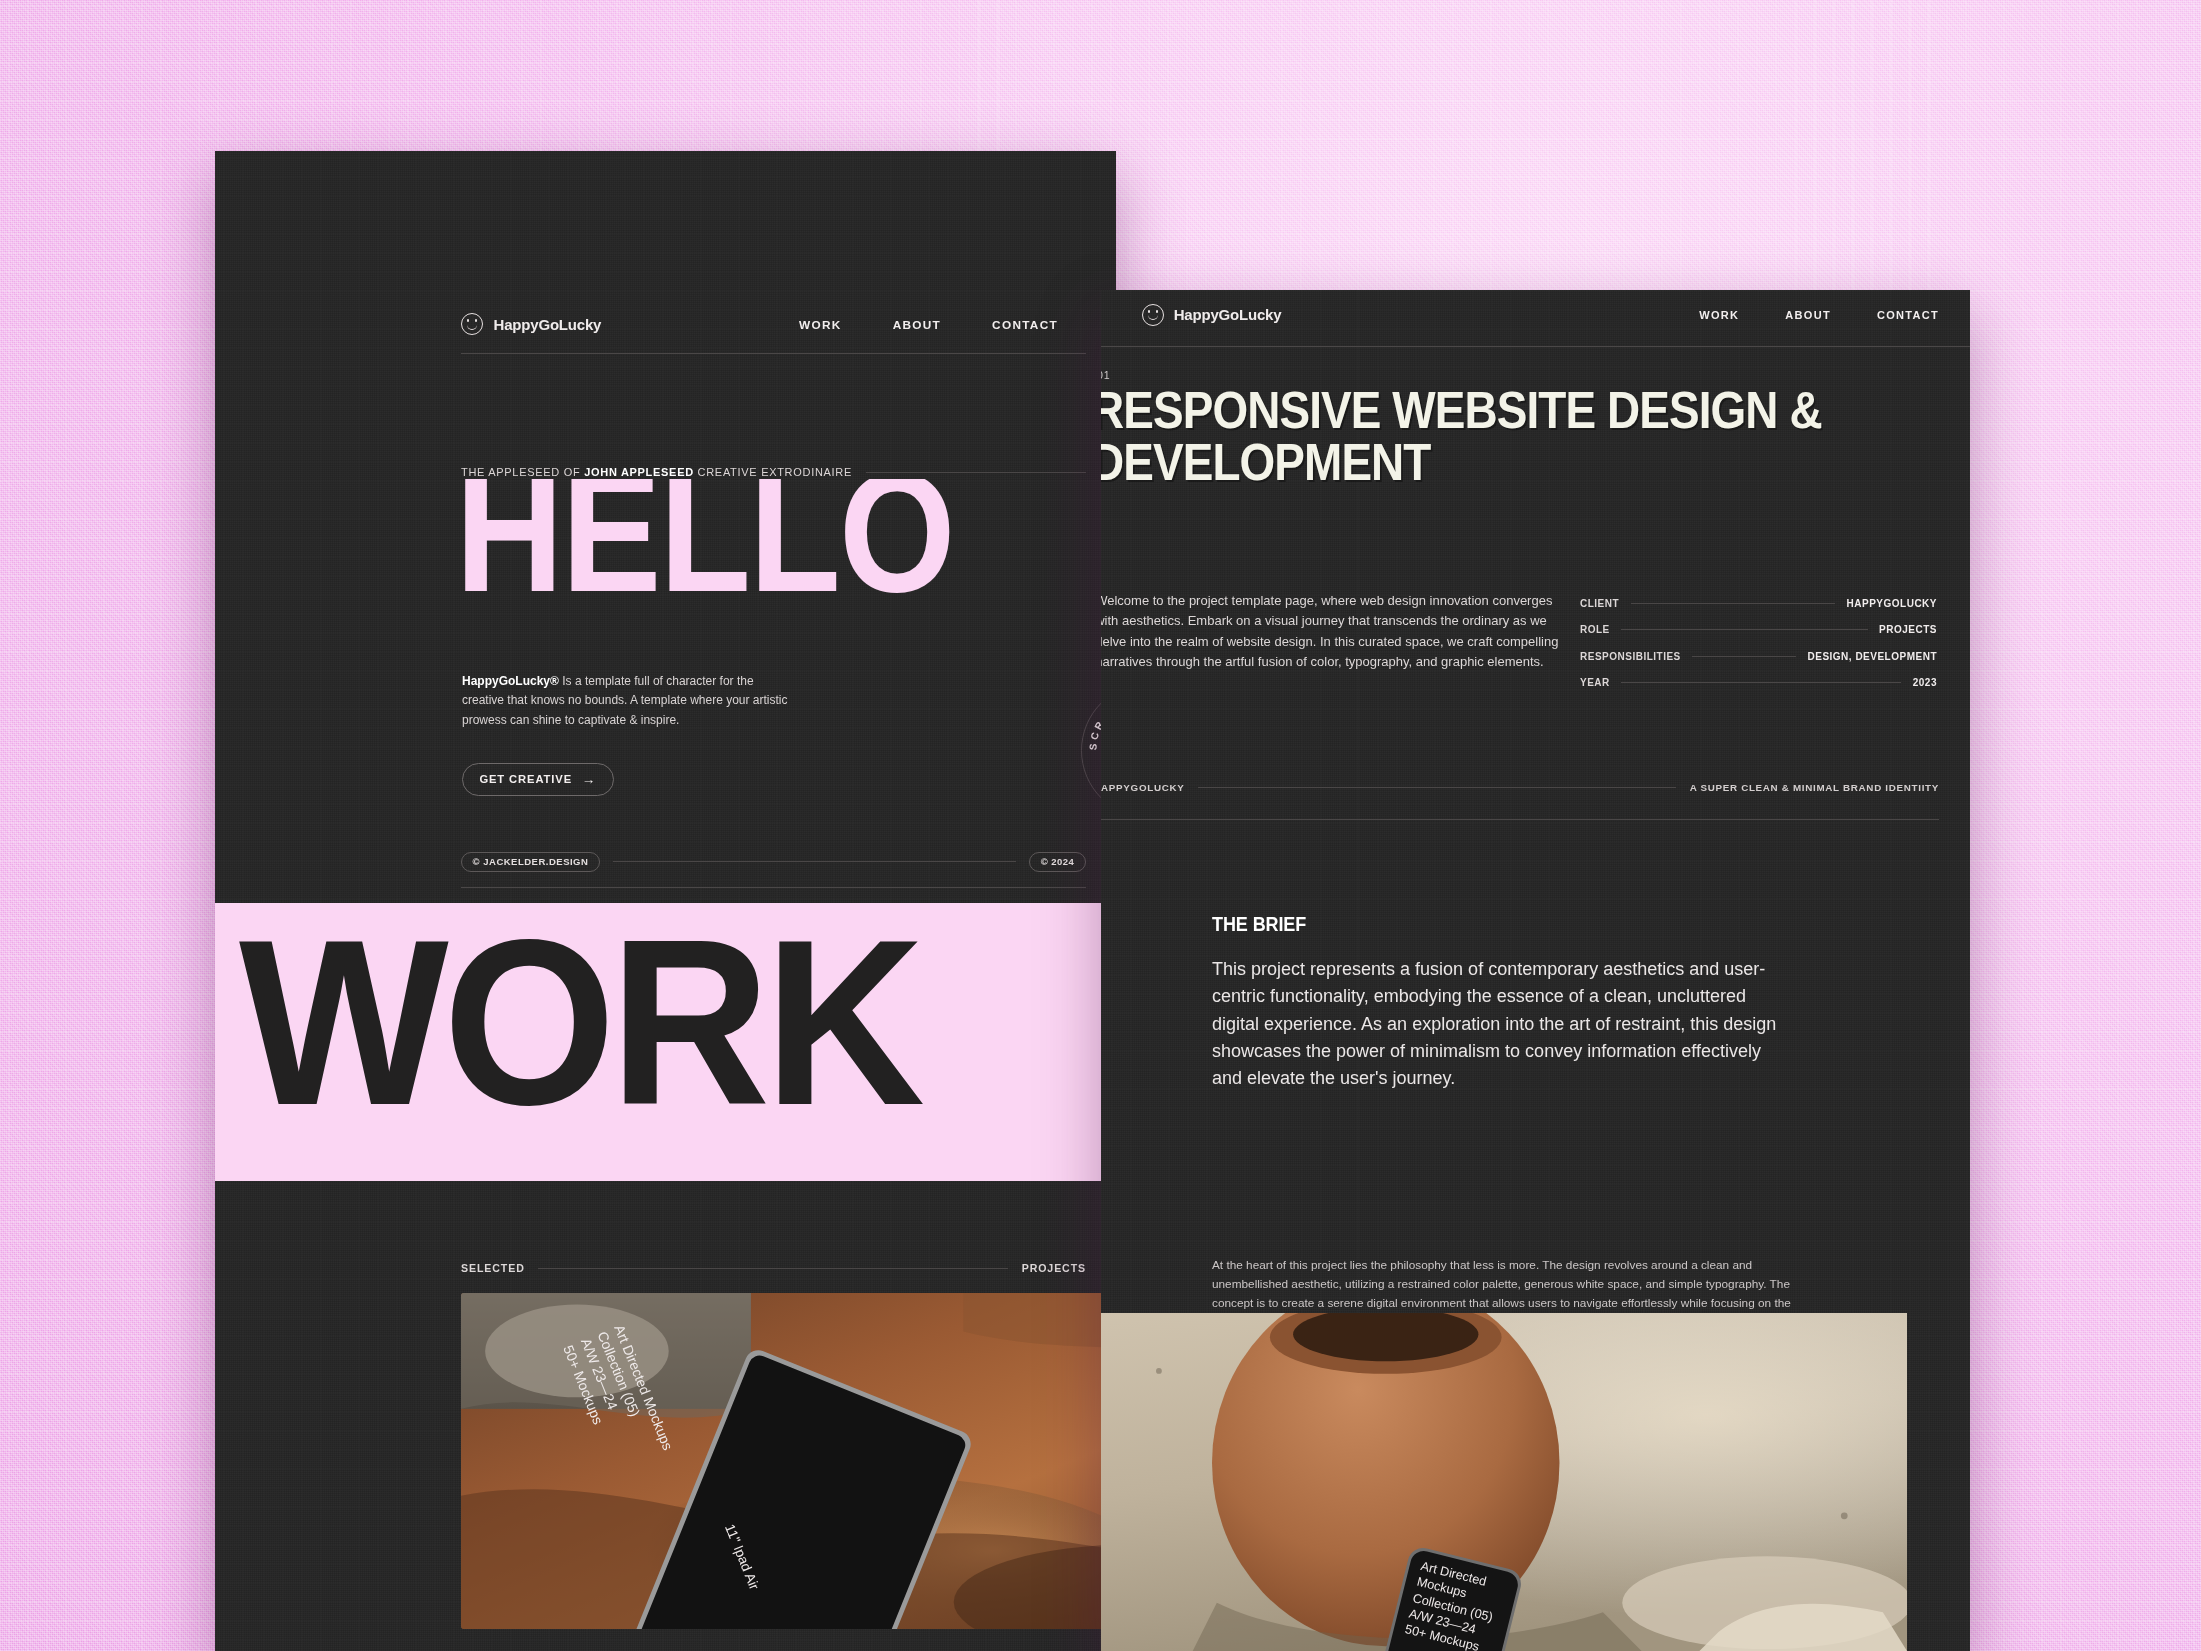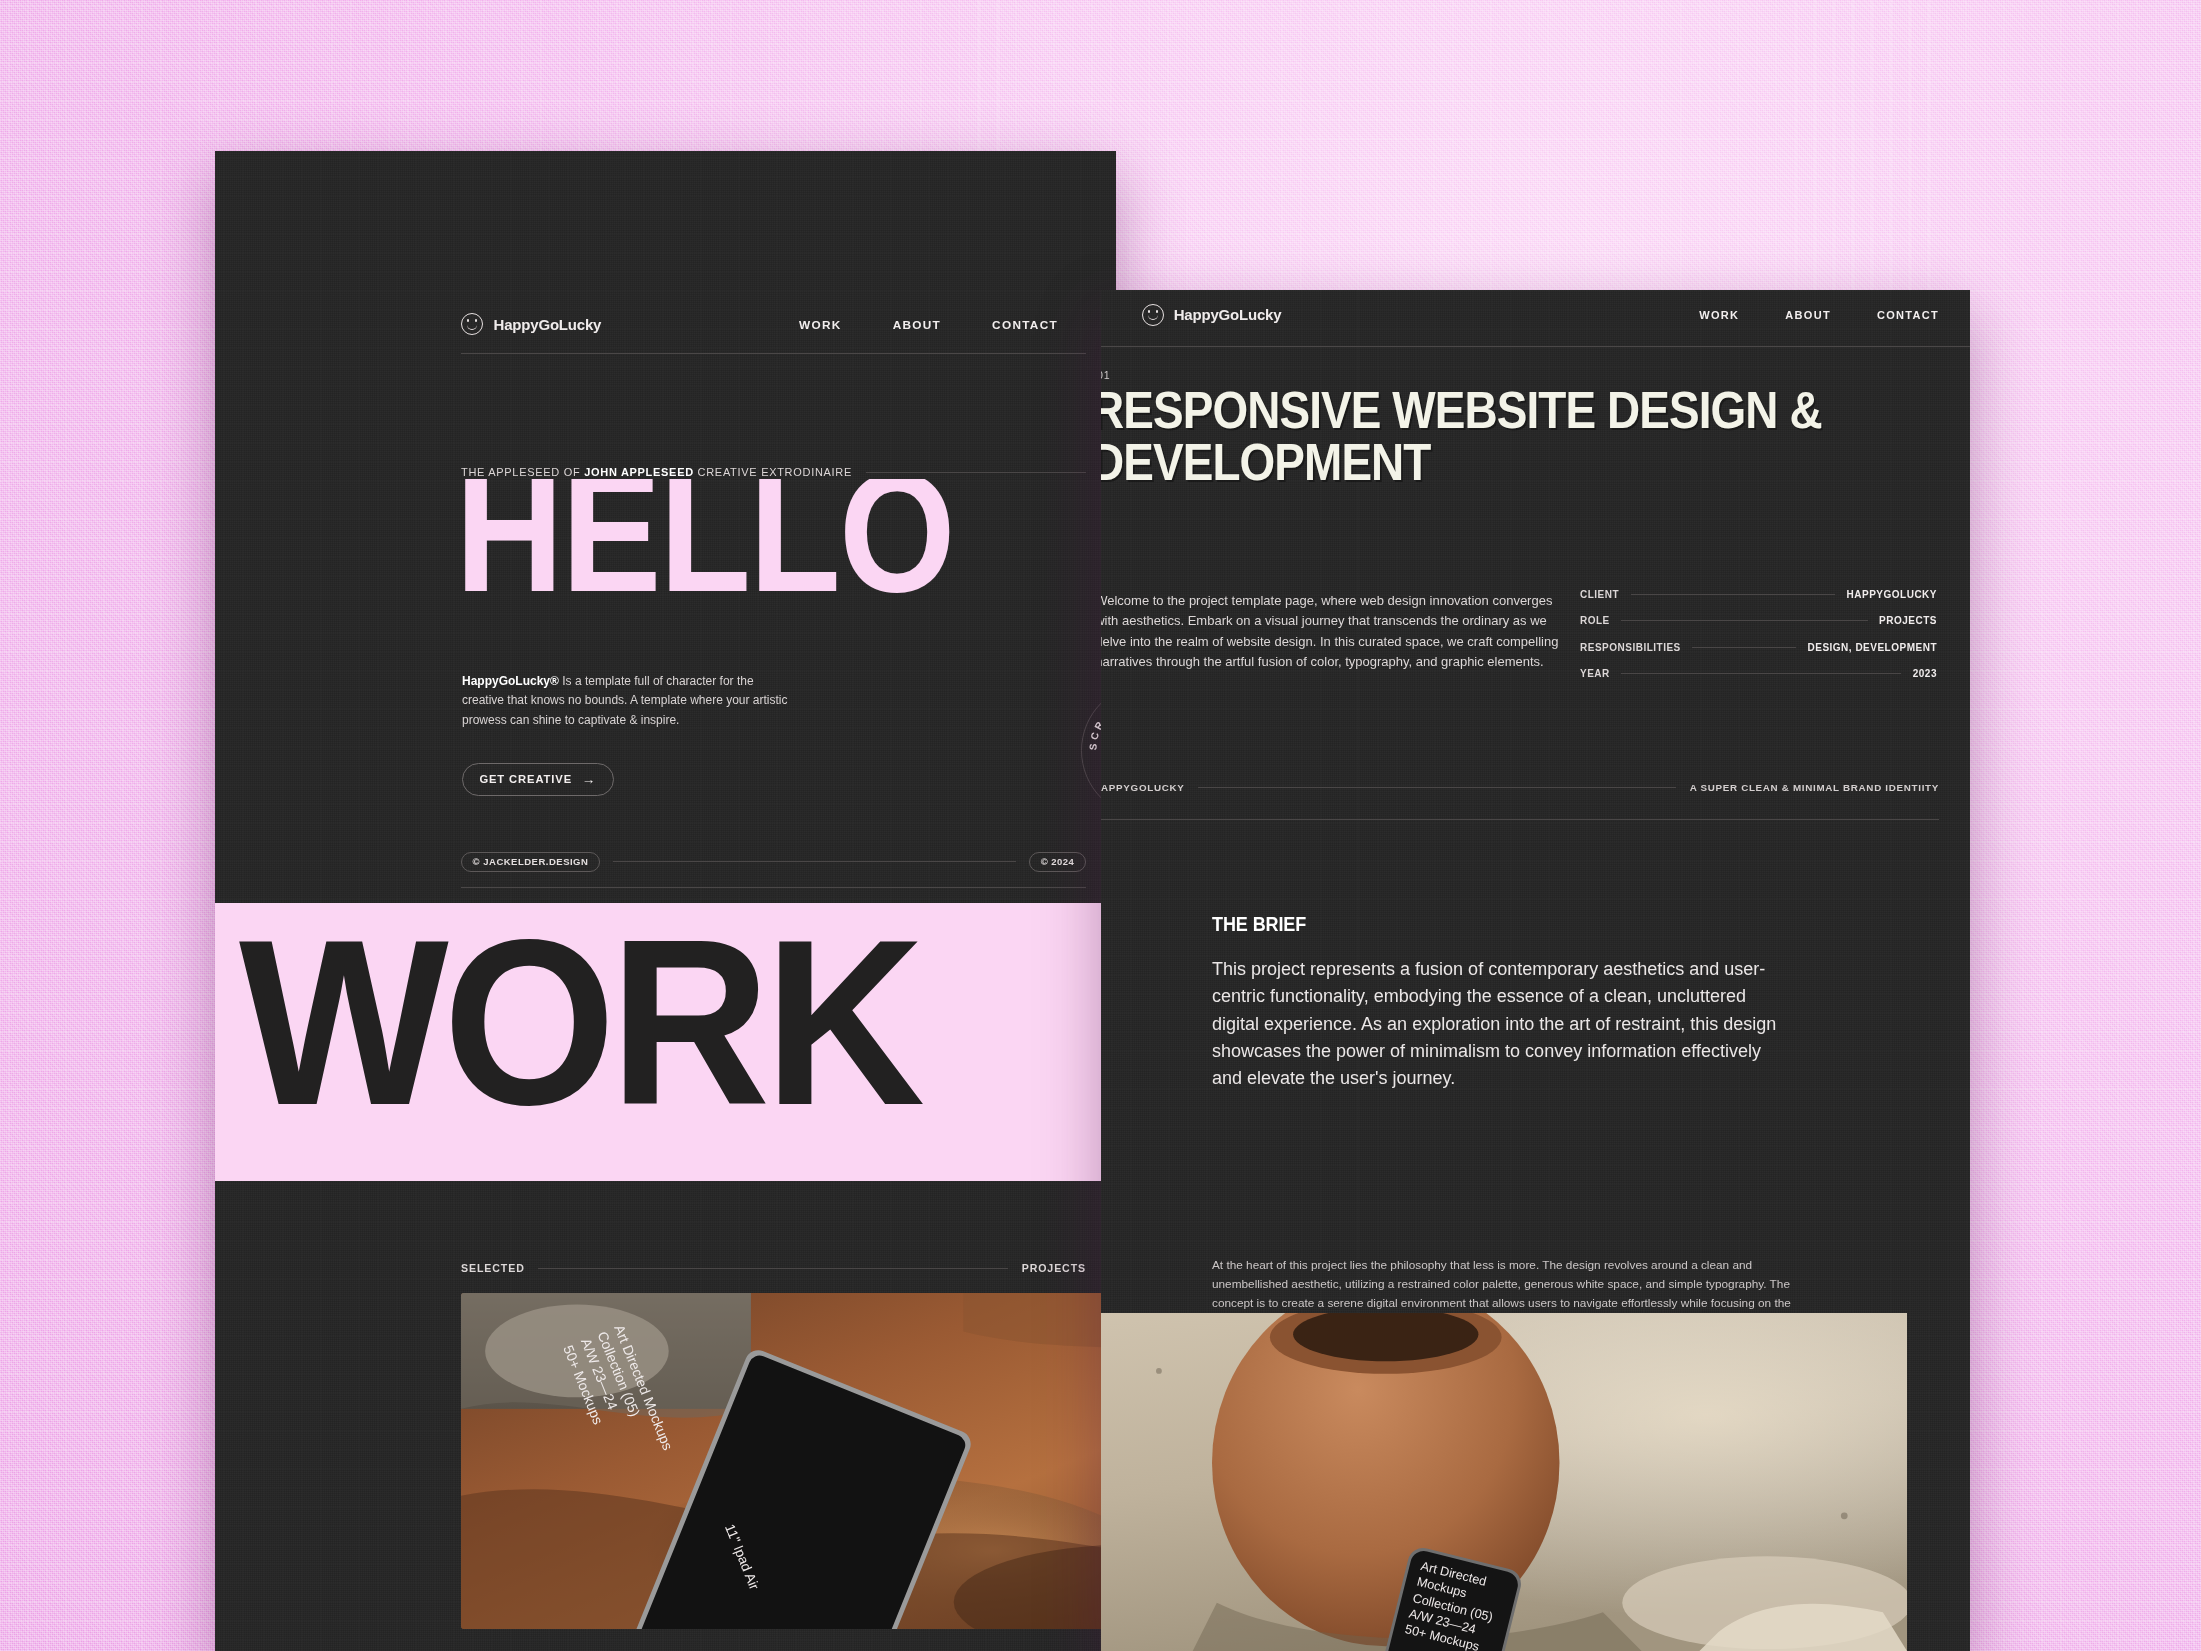--- a/index.html
+++ b/index.html
@@ -101,21 +101,21 @@
   #p2-nav{position:absolute;right:31px;top:19.3px;display:flex;gap:46px;}
   #p2-nav a{color:#f3efef;font-size:11px;font-weight:700;letter-spacing:1.3px;text-decoration:none;}
   #p2-hdr-rule{position:absolute;left:0;right:0;top:56px;}
 
   #p2-num{position:absolute;left:-3.9px;top:79px;color:#cfcaca;font-size:10.6px;letter-spacing:0.8px;}
   #p2-title{position:absolute;left:-9.7px;top:95px;width:927px;
             color:#f3f3e8;font-weight:800;font-size:51px;line-height:1.02;letter-spacing:-1px;
             transform:scaleX(.9);transform-origin:left top;text-shadow:1.9px 1.9px 0 rgba(0,0,0,.35);}
   #p2-lede{position:absolute;left:-5.8px;top:301px;width:468px;
            color:#dcd7d7;font-size:13px;line-height:1.56;}
-  #p2-specs{position:absolute;right:33px;top:299px;width:357px;}
+  #p2-specs{position:absolute;right:33px;top:308px;width:357px;}
   #p2-specs .spec{margin-bottom:15.4px;}
 
   #p2-band{position:absolute;left:-7.7px;right:31px;top:492px;display:flex;align-items:center;gap:13.5px;}
   #p2-band span{color:#d4cfcf;font-size:9.8px;font-weight:700;letter-spacing:0.7px;white-space:nowrap;}
   #p2-band .ln{flex:1;height:1px;background:#4a4747;}
   #p2-band-rule{position:absolute;left:-7.7px;right:31px;top:529px;}
 
   #brief-head{position:absolute;left:111px;top:623px;color:#fff;font-weight:800;font-size:20px;
               letter-spacing:-0.1px;transform:scaleX(.9);transform-origin:left top;}
   #brief-body{position:absolute;left:111px;top:666px;width:574px;

